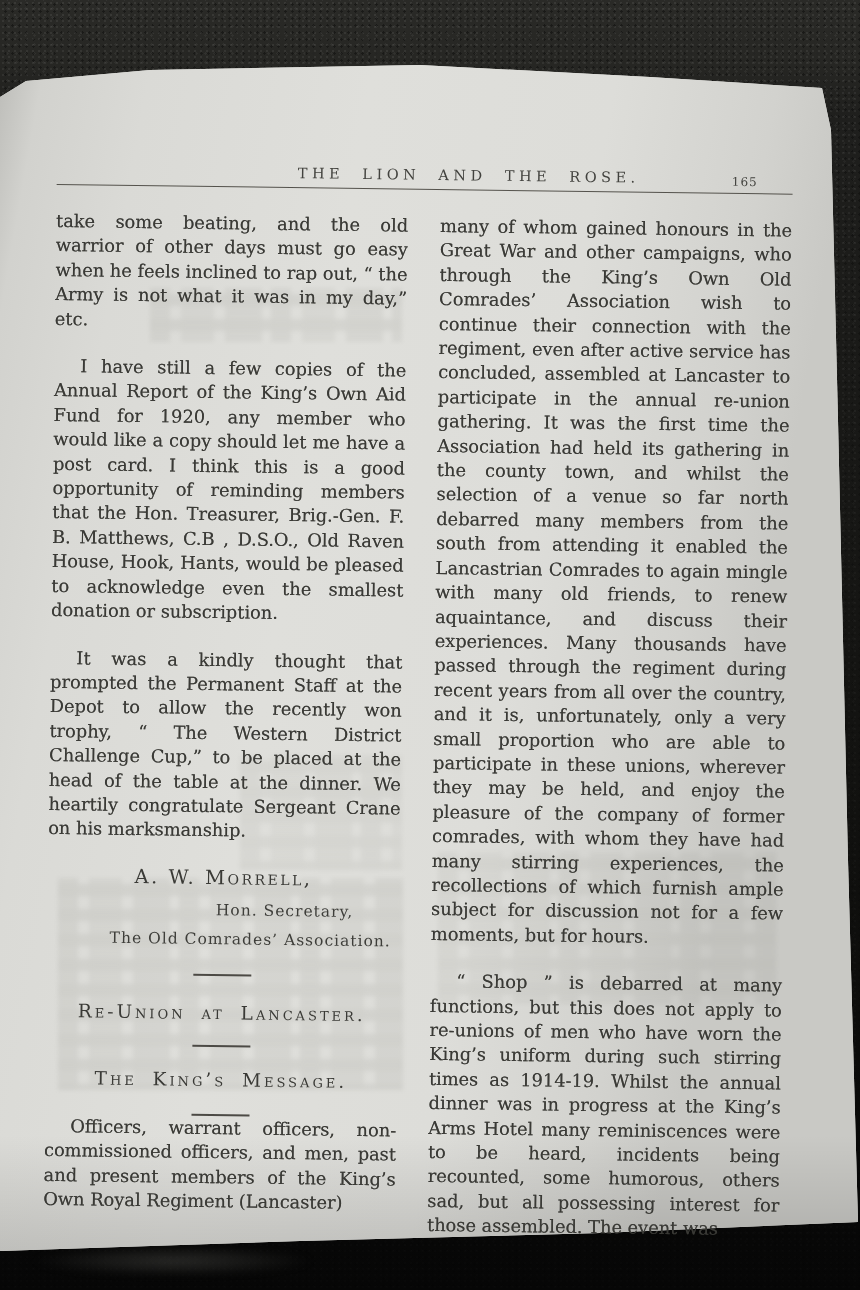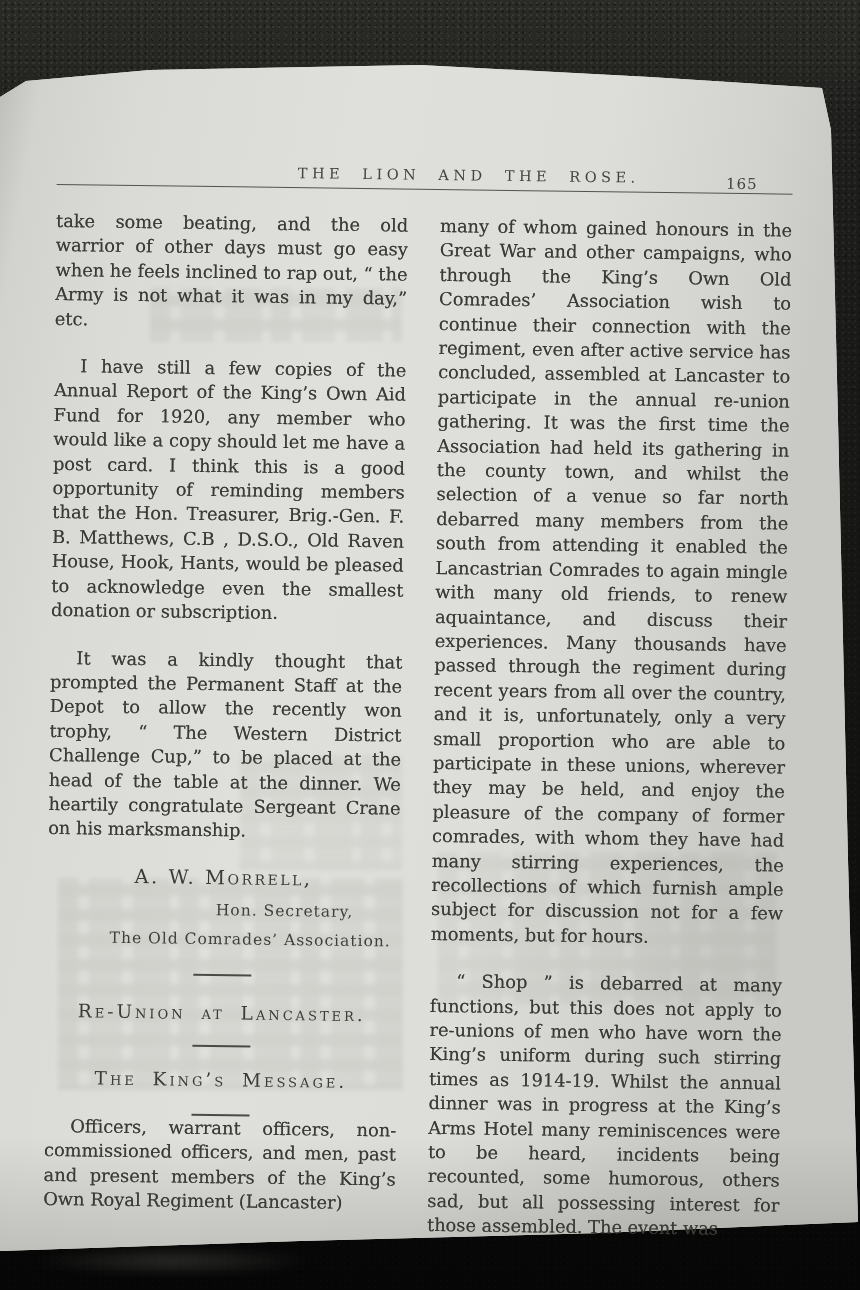--- a/index.html
+++ b/index.html
@@ -45,21 +45,21 @@
     position:absolute;left:57px;top:158px;width:736px;z-index:3;
     transform:rotate(0.75deg);transform-origin:0 0;
     color:#3a3a36;
   }
   .pg-header{position:relative;height:26px;}
   .pg-title{
     position:absolute;left:0;right:0;top:4px;text-align:center;
     transform:translateX(44px);
     font-size:14.5px;letter-spacing:4.5px;word-spacing:9px;color:#42423e;
   }
-  .pg-num{position:absolute;right:35px;top:8px;font-size:15px;letter-spacing:1px;color:#42423e;}
+  .pg-num{position:absolute;right:35px;top:8px;font-size:12px;letter-spacing:1px;color:#42423e;}
   .pg-rule{border:none;border-top:1.6px solid #54524c;margin:0;height:0;}
   .columns{display:flex;gap:32px;margin-top:24px;}
   .col{width:352px;}
   .col p{
     margin:0 0 23px 0;font-size:17.8px;line-height:24.4px;text-align:justify;
     color:#3a3a36;text-shadow:0 0 .5px rgba(58,58,54,.7);
   }
   .col p.indent{text-indent:26px;}
   .sig-name{font-variant:small-caps;font-size:19.5px;letter-spacing:2.5px;text-align:center;margin-top:14px;color:#3a3a36;}
   .sig-role{font-size:15.5px;text-align:right;padding-right:46px;margin-top:12px;letter-spacing:1px;color:#3e3e3a;}

